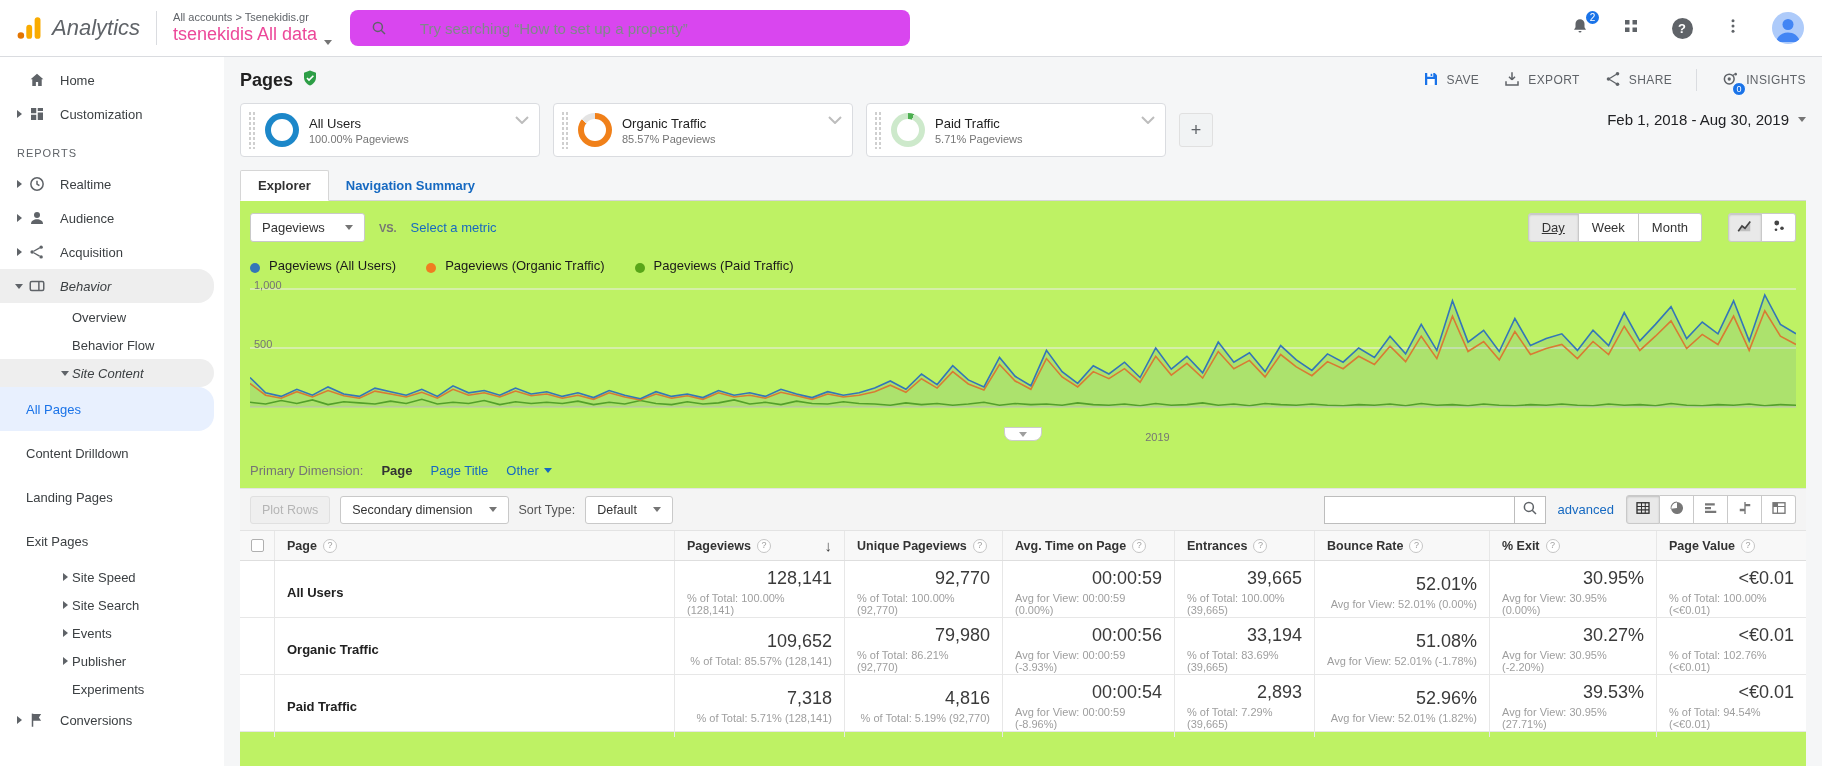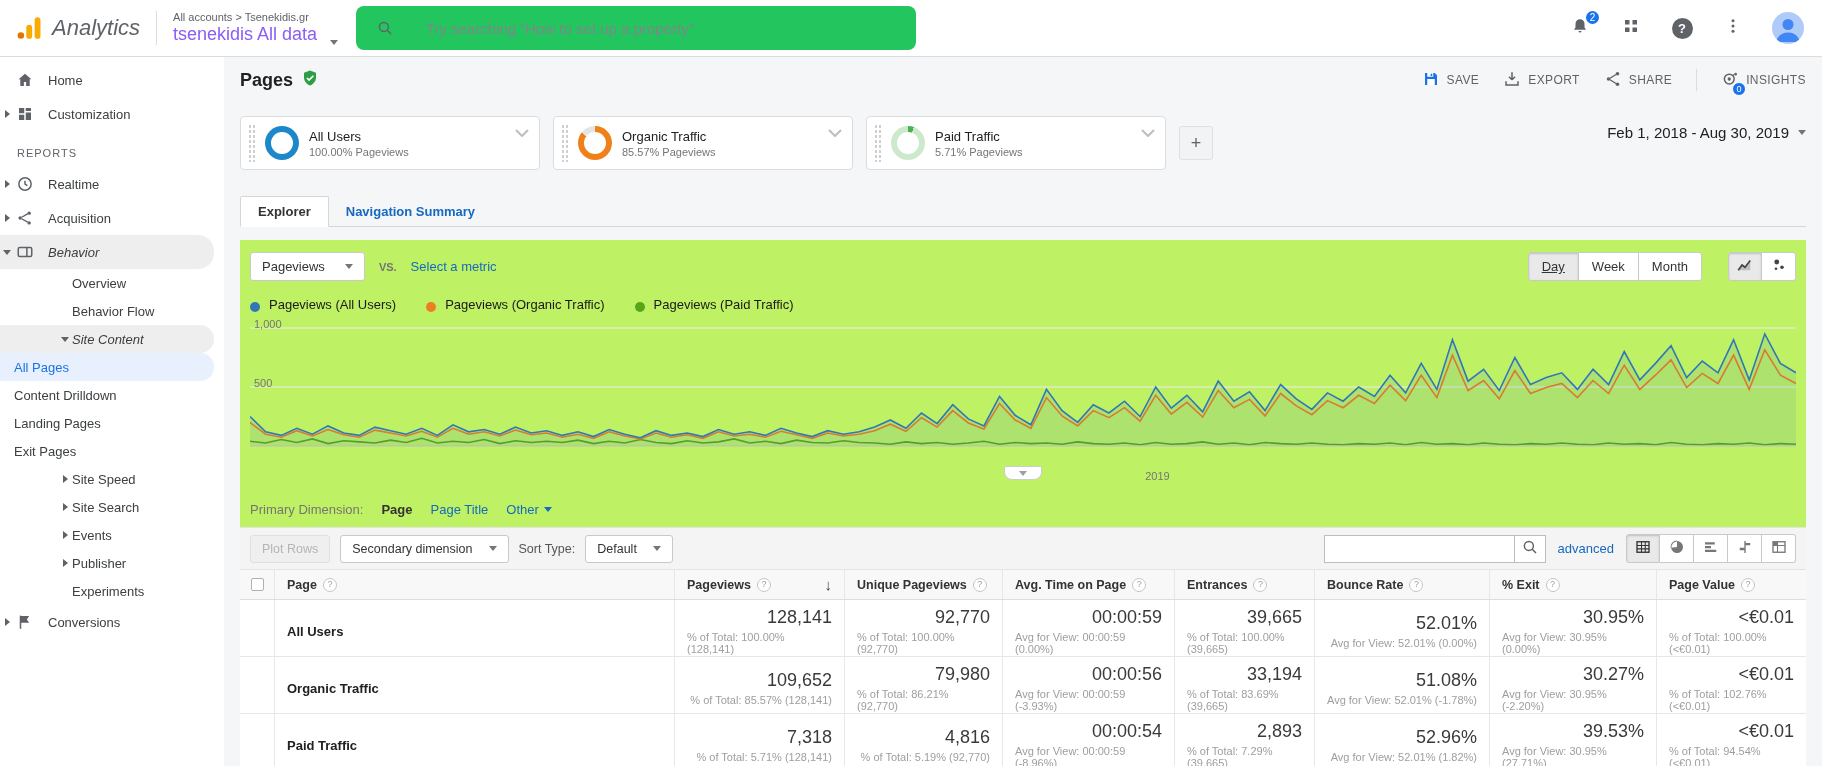--- a/index.html
+++ b/index.html
@@ -6,50 +6,50 @@
   html,body { width:1822px; height:766px; overflow:hidden; }
   body { font-family:"Liberation Sans","DejaVu Sans",sans-serif; background:#fff; color:#3c4043; }
   .app { display:flex; flex-direction:column; height:766px; }
 
   
   .topbar { height:57px; flex:none; display:flex; align-items:center; padding:0 18px 0 16px; border-bottom:1px solid #dadce0; background:#fff; }
   .logo-box { display:flex; align-items:center; gap:10px; padding-right:16px;font-style:italic; }
   .brand { font-size:22px; color:#5f6368; }
   .prop-block { border-left:1px solid #dadce0; padding-left:16px; line-height:1.2; cursor:pointer; }
   .crumb { font-size:11px; color:#5f6368; }
-  .prop { font-size:18px; color:#8b5cf6; display:flex; align-items:flex-end; gap:13px; }
-  .searchpill { margin-left:18px; width:560px; height:44px; background:#22c55e; border-radius:8px; display:flex; align-items:center; padding:0 18px; gap:30px; }
+  .prop { font-size:18px; color:#ec4899; display:flex; align-items:flex-end; gap:7px; }
+  .searchpill { margin-left:18px; width:560px; height:36px; background:#d946ef; border-radius:8px; display:flex; align-items:center; padding:0 18px; gap:30px; }
   .searchpill input { border:0; background:transparent; outline:none; font-size:15px; color:#3c4043; width:100%; }
   .searchpill input::placeholder { color:#80868b; }
   .top-icons { margin-left:auto; display:flex; align-items:center; gap:27px; }
   .tico { position:relative; width:24px; height:24px; display:flex; align-items:center; justify-content:center; cursor:pointer; color:#5f6368; }
   .badge { position:absolute; top:-7px; right:-9px; background:#1a73e8; color:#fff; font-size:10px; border-radius:50%; min-width:17px; height:17px; display:flex; align-items:center; justify-content:center; border:2px solid #fff; }
   .help-circ { width:21px; height:21px; border-radius:50%; background:#5f6368; color:#fff; font-size:13px; font-weight:700; display:flex; align-items:center; justify-content:center; }
   .avatar { width:32px; height:32px; border-radius:50%; background:#aecbfa; overflow:hidden; cursor:pointer; }
 
   
   .bodyrow { display:flex; flex:1; min-height:0; }
   .sidebar { width:224px; flex:none; background:#fff; padding-top:6px; overflow:hidden; }
-  .sb-item { display:flex; align-items:center; height:34px; font-size:13px; color:#3c4043; cursor:pointer; margin-right:10px; }
+  .sb-item { display:flex; align-items:center; height:34px; font-size:13px; color:#3c4043; cursor:pointer; margin-right:10px; padding-left:12px; }
   .sb-item .sb-arrow { width:14px; flex:none; display:flex; align-items:center; justify-content:center; }
   .sb-item .sb-icon { width:18px; height:18px; flex:none; margin:0 14px 0 2px; color:#5f6368; }
   .sb-icon svg { width:18px; height:18px; display:block; }
   .tri-r { width:0; height:0; border-left:5px solid #5f6368; border-top:4px solid transparent; border-bottom:4px solid transparent; }
   .tri-d { width:0; height:0; border-top:5px solid #5f6368; border-left:4px solid transparent; border-right:4px solid transparent; }
   .sb-item.lvl2 { height:28px; padding-left:58px; }
   .sb-item.lvl2 .sb-arrow { width:14px; }
   .sb-item.lvl2.noarrow { padding-left:72px; }
-  .sb-item.lvl3 { height:28px; }
+  .sb-item.lvl3 { height:44px; }
   .sb-section { padding:16px 0 8px 17px; font-size:11px; color:#5f6368; letter-spacing:1px; }
   .sb-item.hl-gray { background:#eeeeee; border-radius:0 16px 16px 0;font-style:italic; }
   .sb-item.active { background:#e8f0fe; border-radius:0 16px 16px 0; }
   .sb-item.active .sb-label { color:#1a73e8; }
 
   
-  .main { flex:1; min-width:0; background:#f5f6f7; display:flex; flex-direction:column; padding:0 16px;gap:13px; }
+  .main { flex:1; min-width:0; background:#f5f6f7; display:flex; flex-direction:column; padding:0 16px; }
   .report-bar { height:46px; flex:none; display:flex; align-items:center; }
   .report-title { font-size:18px; font-weight:700; color:#212121; display:flex; align-items:center; gap:8px; }
   .report-actions { margin-left:auto; display:flex; align-items:center; gap:24px; }
   .act { display:flex; align-items:center; gap:7px; font-size:12px; color:#5f6368; letter-spacing:.4px; cursor:pointer; }
   .act svg { width:18px; height:18px; }
   .act-divider { width:1px; height:22px; background:#dadce0; }
   .insights-ico { position:relative; }
   .insights-badge { position:absolute; bottom:-5px; right:-7px; background:#1a73e8; color:#fff; font-size:9px; border-radius:50%; width:14px; height:14px; display:flex; align-items:center; justify-content:center; border:1px solid #fff; }
 
   .seg-area { height:66px; flex:none; display:flex; align-items:flex-start; gap:13px; }
@@ -219,20 +219,32 @@
           <span class="sb-arrow">
             <span class="tri-r"></span>
           </span>
           <span class="sb-icon">
             <svg viewBox="0 0 24 24" width="18" height="18">
               <circle cx="12" cy="12" r="8.2" fill="none" stroke="#5f6368" stroke-width="2"></circle>
               <path d="M12 7.5V12l3.2 2.2" fill="none" stroke="#5f6368" stroke-width="2"></path>
             </svg>
           </span>
           <span class="sb-label">Realtime</span>
+        </div>
+        <div class="sb-item lvl0">
+          <span class="sb-arrow">
+            <span class="tri-r"></span>
+          </span>
+          <span class="sb-icon">
+            <svg viewBox="0 0 24 24" width="18" height="18">
+              <circle cx="12" cy="8" r="4" fill="#5f6368"></circle>
+              <path d="M4 20c0-4.2 4-6.2 8-6.2s8 2 8 6.2z" fill="#5f6368"></path>
+            </svg>
+          </span>
+          <span class="sb-label">Audience</span>
         </div>
         <div class="sb-item lvl0">
           <span class="sb-arrow">
             <span class="tri-r"></span>
           </span>
           <span class="sb-icon">
             <svg viewBox="0 0 24 24" width="18" height="18">
               <circle cx="5.5" cy="12" r="2.3" fill="#5f6368"></circle>
               <circle cx="17.5" cy="5.5" r="2.3" fill="#5f6368"></circle>
               <circle cx="17.5" cy="18.5" r="2.3" fill="#5f6368"></circle>

